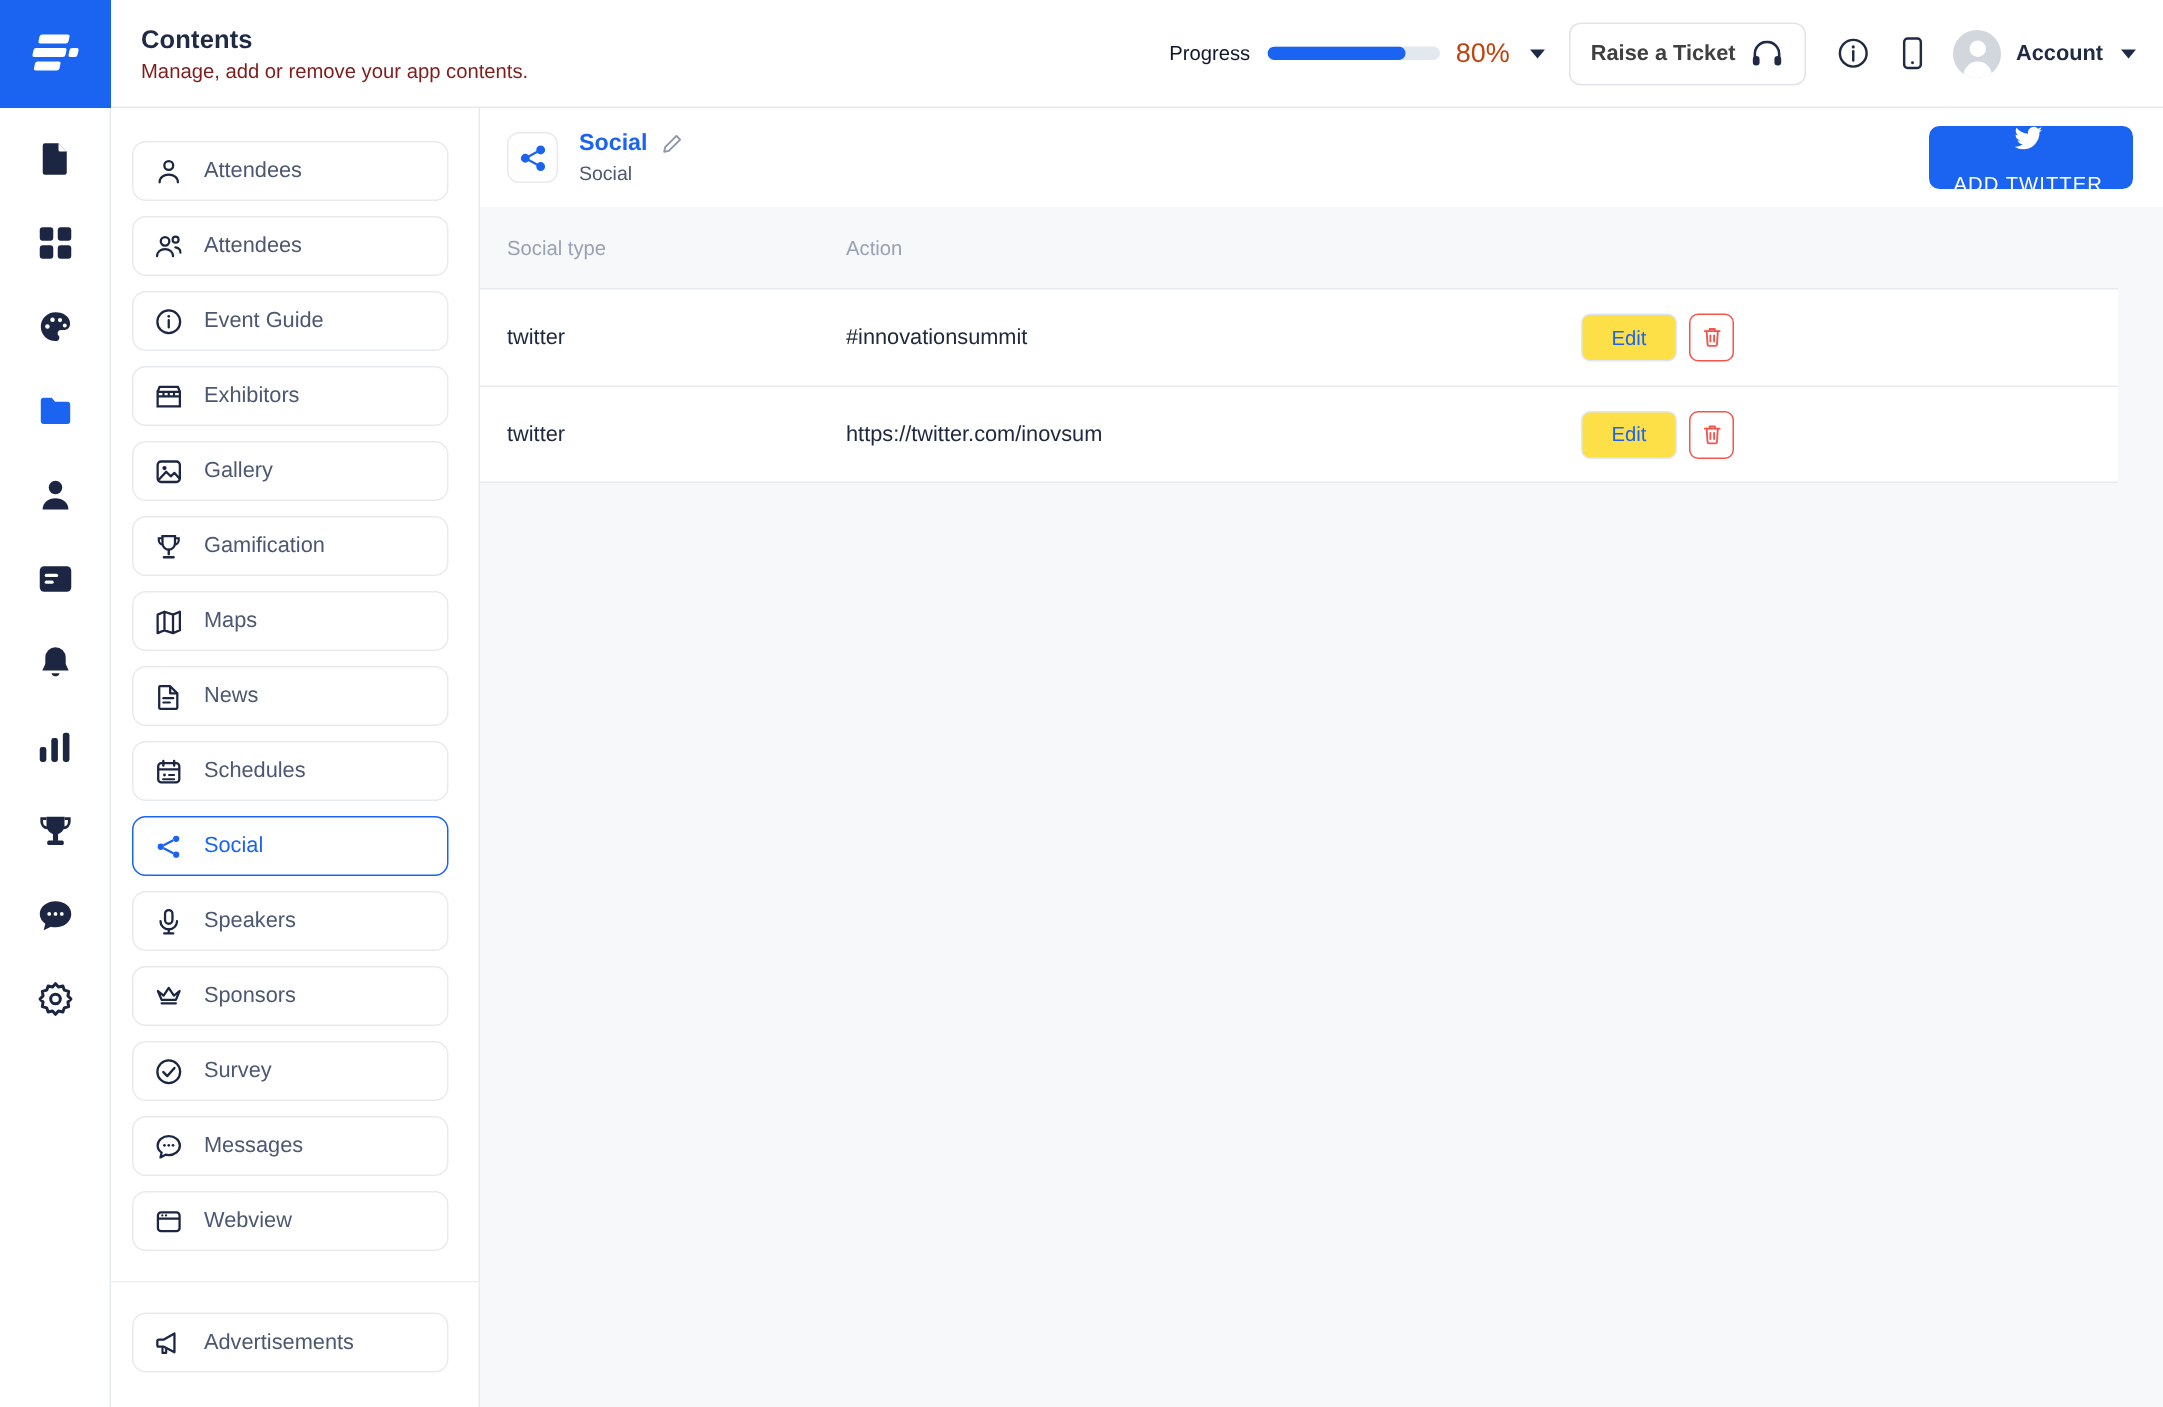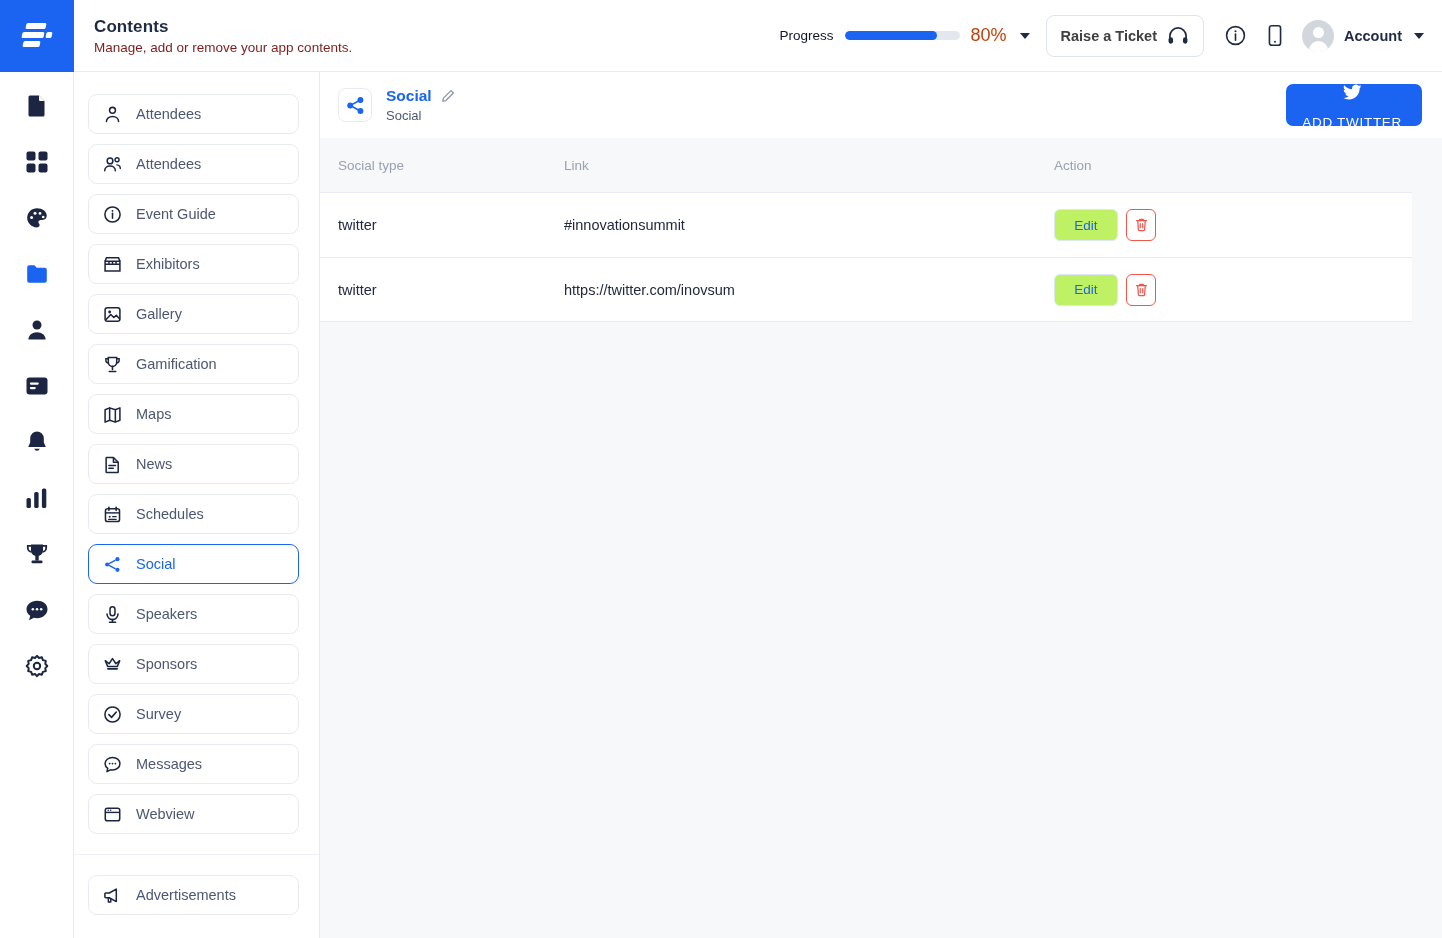--- a/index.html
+++ b/index.html
@@ -73,21 +73,21 @@
   .table { width: 1092px; margin-left: 0; }
   .thead { display: flex; height: 54px; align-items: center; padding: 0 18px; background: #f7f8fa; }
   .th { font-size: 13.5px; color: #99a1b3; }
   .col-type { width: 226px; flex: 0 0 226px; }
   .col-link { width: 490px; flex: 0 0 490px; }
   .col-action { flex: 1 1 auto; }
   .trow { display: flex; align-items: center; height: 65px; padding: 0 18px; background: #ffffff; border-top: 1px solid #e7ebf0; }
   .trow:last-child { border-bottom: 1px solid #e7ebf0; }
   .td { font-size: 14.5px; color: #20293f; }
   .actions { display: flex; align-items: center; gap: 8px; }
-  .edit-btn { width: 64px; height: 32px; border: 1px solid #dde7f7; border-radius: 6px; background: #bef264; color: #1b64f2; font-size: 13.5px; cursor: pointer; font-family: inherit; }
+  .edit-btn { width: 64px; height: 32px; border: 1px solid #dde7f7; border-radius: 6px; background: #fde047; color: #1b64f2; font-size: 13.5px; cursor: pointer; font-family: inherit; }
   .del-btn { width: 30px; height: 32px; border: 1px solid #f0564c; border-radius: 6px; background: #fff; display: flex; align-items: center; justify-content: center; cursor: pointer; }
 
   svg { display: block; }
 </style>
 </head>
 <body>
 
 <div class="app">
 
   <div class="topbar">
@@ -454,21 +454,20 @@
               </svg>
           </span>
           <span>ADD TWITTER</span>
         </button>
       </div>
 
       <div class="table-wrap">
         <div class="table">
           <div class="thead">
             <div class="th col-type">Social type</div>
-            <div class="th col-link">Link</div>
             <div class="th col-action">Action</div>
           </div>
           <div id="table-body">
               <div class="trow">
                 <div class="td col-type">twitter</div>
                 <div class="td col-link">#innovationsummit</div>
                 <div class="col-action">
                   <div class="actions">
                     <button class="edit-btn">Edit</button>
                     <div class="del-btn">

